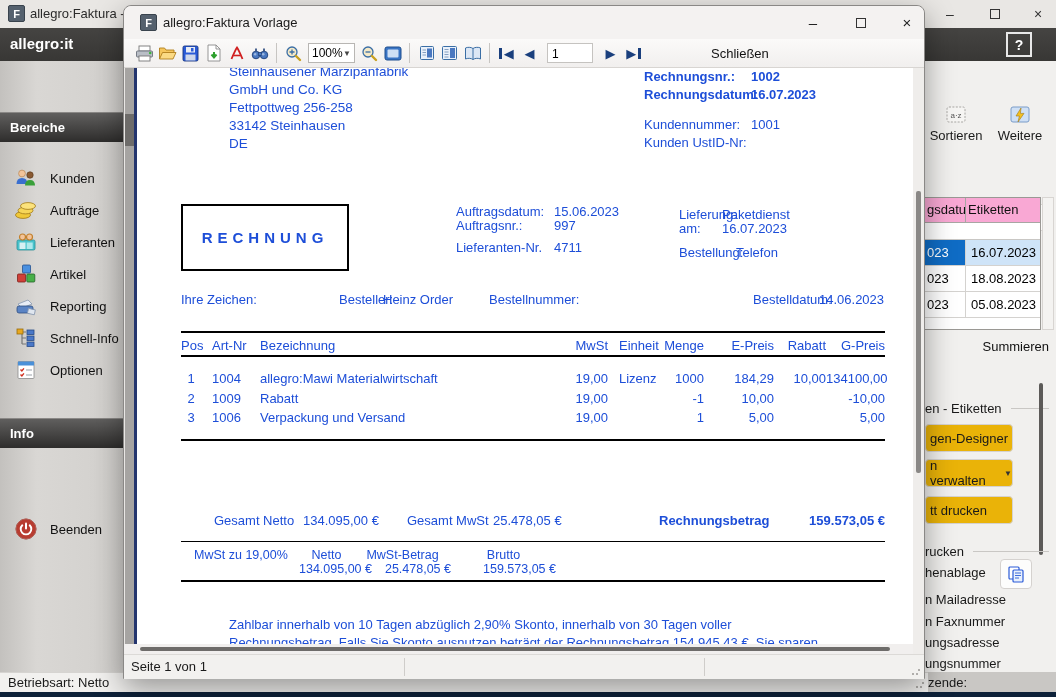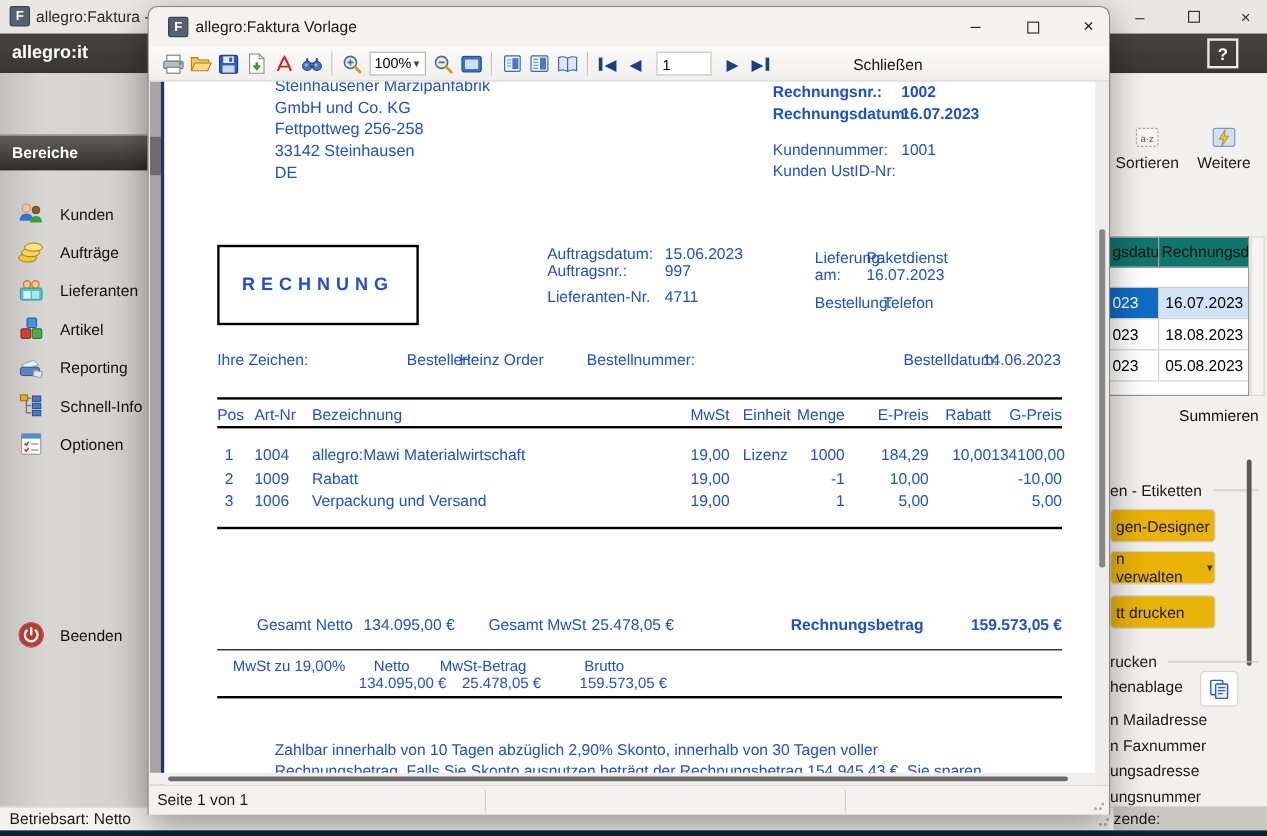--- a/index.html
+++ b/index.html
@@ -29,21 +29,21 @@
   .mw-status { left:0; top:672px; width:928px; height:20px; background:#f2f1ef; border-top:1px solid #d6d4d1; font-size:13px; color:#1a1a1a; }
   .mw-status .lft { position:absolute; left:8px; top:2px; }
   .mw-status .rgt { position:absolute; left:928px; top:2px; }
   .navy-strip { left:0; top:692px; width:1056px; height:5px; background:#0d2139; }
 
   
   .rp { left:925px; top:61px; width:131px; height:611px; background:#f1f0ee; }
   .rp-toolbtn { top:44px; width:58px; height:52px; display:flex; flex-direction:column; align-items:center; justify-content:flex-start; gap:3px; font-size:13px; color:#1a1a1a; }
   .rp-probtn { left:20px; top:101px; width:108px; height:27px; background:#fbfaf9; border:1px solid #d8d5d2; border-radius:4px; display:flex; align-items:center; gap:6px; padding-left:8px; color:#9a9894; font-size:13px;margin-top:42px; }
   .rp-table { left:0px; top:136px; width:116px; height:133px; background:#fff; border:1px solid #9a9894; border-left:none; }
-  .rp-th { display:flex; height:25px; background:#0f766e; border-bottom:1px solid #a8a6a3; font-size:13px; color:#111; }
+  .rp-th { display:flex; height:25px; background:#f9a8d4; border-bottom:1px solid #a8a6a3; font-size:13px; color:#111; }
   .rp-th div { padding:4px 0 0 2px; }
   .rp-th .c1 { width:41px; border-right:1px solid #a8a6a3; }
   .rp-th .c2 { width:74px; }
   .rp-filter { height:17px; border-bottom:1px solid #c9c7c4; }
   .rp-row { display:flex; height:26px; font-size:13px; border-bottom:1px solid #d4d2cf; }
   .rp-row .c1 { width:41px; border-right:1px solid #d4d2cf; padding:5px 0 0 2px; }
   .rp-row .c2 { width:74px; padding:5px 0 0 5px; }
   .rp-row.sel .c1 { background:#0f6cc5; color:#fff; }
   .rp-row.sel .c2 { background:#cfe4f8; color:#000; }
   .rp-vsb { left:117px; top:136px; width:12px; height:133px; background:#f4f3f1; border:1px solid #d8d5d2; }
@@ -214,20 +214,21 @@
             <rect x="4" y="3.5" width="16" height="17" rx="1" fill="#fff" stroke="#8a8a8a" stroke-width="0.8"></rect>
             <rect x="4" y="3.5" width="16" height="4" fill="#4a90d8"></rect>
             <path d="M6.5 11.5 l1.4 1.5 2-2.6" stroke="#d03020" stroke-width="1.4" fill="none"></path>
             <path d="M6.5 16.5 l1.4 1.5 2-2.6" stroke="#d03020" stroke-width="1.4" fill="none"></path>
             <path d="M12 12 h6 M12 17 h6" stroke="#9aa0a8" stroke-width="1.1"></path>
           </svg>
       </span>
       <span class="lbl">Optionen</span>
     </div>
 
+    <div class="abs sb-header" style="top:357px;">Info</div>
 
     <div class="abs sb-item" style="top:452px;">
       <span class="ico">
         <svg width="24" height="24" viewBox="0 0 24 24">
             <circle cx="12" cy="12" r="10" fill="#b83c30" stroke="#7e241c" stroke-width="1"></circle>
             <circle cx="12" cy="12" r="10" fill="none" stroke="#e08a80" stroke-width="0.8" opacity="0.7"></circle>
             <path d="M12 6.5 v5" stroke="#fff" stroke-width="2" stroke-linecap="round"></path>
             <path d="M8.3 8.3 a5.3 5.3 0 1 0 7.4 0" stroke="#fff" stroke-width="1.9" fill="none" stroke-linecap="round"></path>
           </svg>
       </span>
@@ -259,21 +260,21 @@
       <svg width="18" height="14" viewBox="0 0 18 14">
           <path d="M3 5 L11 2 l4 3 -8 3z" fill="#e4e2df" stroke="#6a6866" stroke-width="0.8"></path>
           <rect x="2" y="7" width="13" height="5" rx="1" fill="#4a4846"></rect>
         </svg>
       <span>zu ProAdress</span>
     </div>
 
     <div class="abs rp-table">
       <div class="rp-th">
         <div class="c1">gsdatu</div>
-        <div class="c2">Rechnungsd</div>
+        <div class="c2">Etiketten</div>
       </div>
       <div class="rp-filter"></div>
       <div class="rp-row sel">
         <div class="c1">023</div>
         <div class="c2">16.07.2023</div>
       </div>
       <div class="rp-row">
         <div class="c1">023</div>
         <div class="c2">18.08.2023</div>
       </div>

